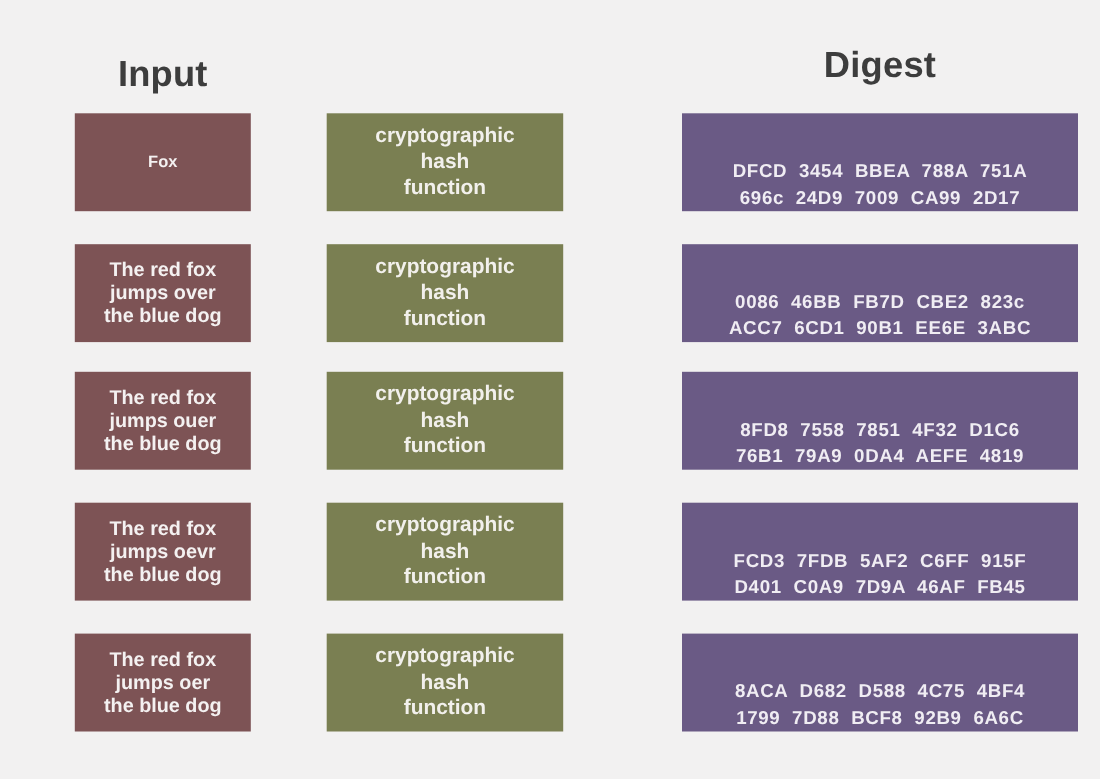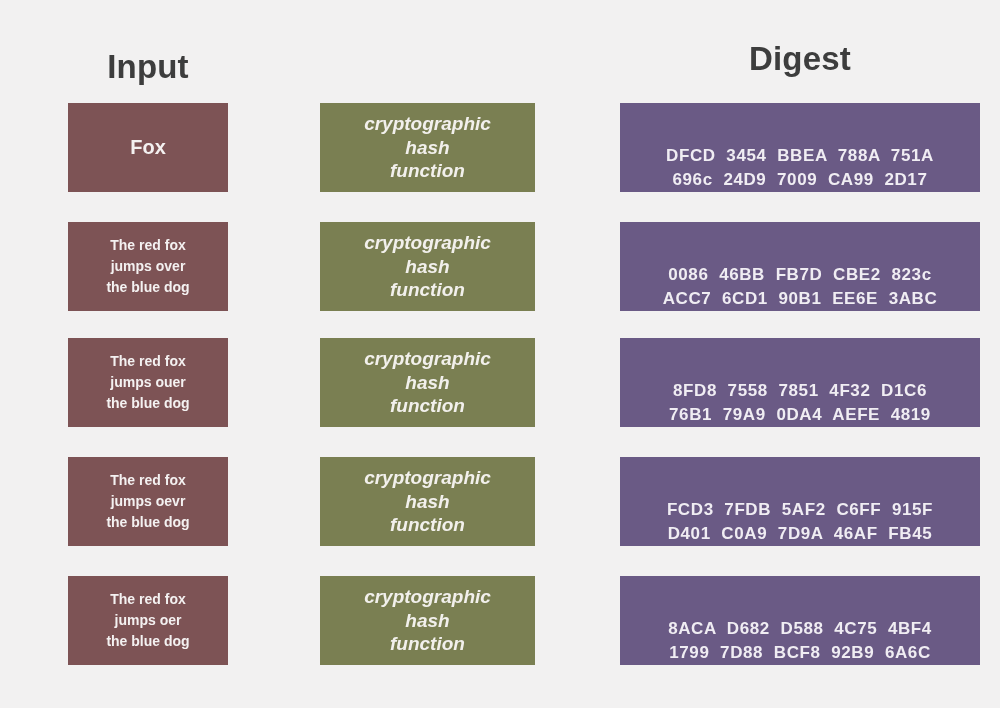--- a/index.html
+++ b/index.html
@@ -63,41 +63,40 @@
     color: #ffffff;
     font-weight: bold;
   }
 
   .box-input {
     left: 68px;
     width: 160px;
     background: #7d5355;
   }
   .box-hash {
-    left: 320px;
+    left: 297px;
     width: 215px;
     background: #7a7f52;
-    font-style: italic;
   }
   .box-digest {
     left: 620px;
     width: 360px;
     background: #6a5a85;
     align-items: flex-end;
   }
 
   
   .input-text {
-    font-size: 14px;
+    font-size: 18px;
     line-height: 21px;
     padding: 0 8px;
     color: #f4f1f1;
   }
   .input-text.single {
-    font-size: 20px;
+    font-size: 15px;
   }
 
   .hash-text {
     font-size: 19px;
     line-height: 23.5px;
     color: #f2f0ec;
     padding: 0 10px;
   }
 
   .digest-text {

